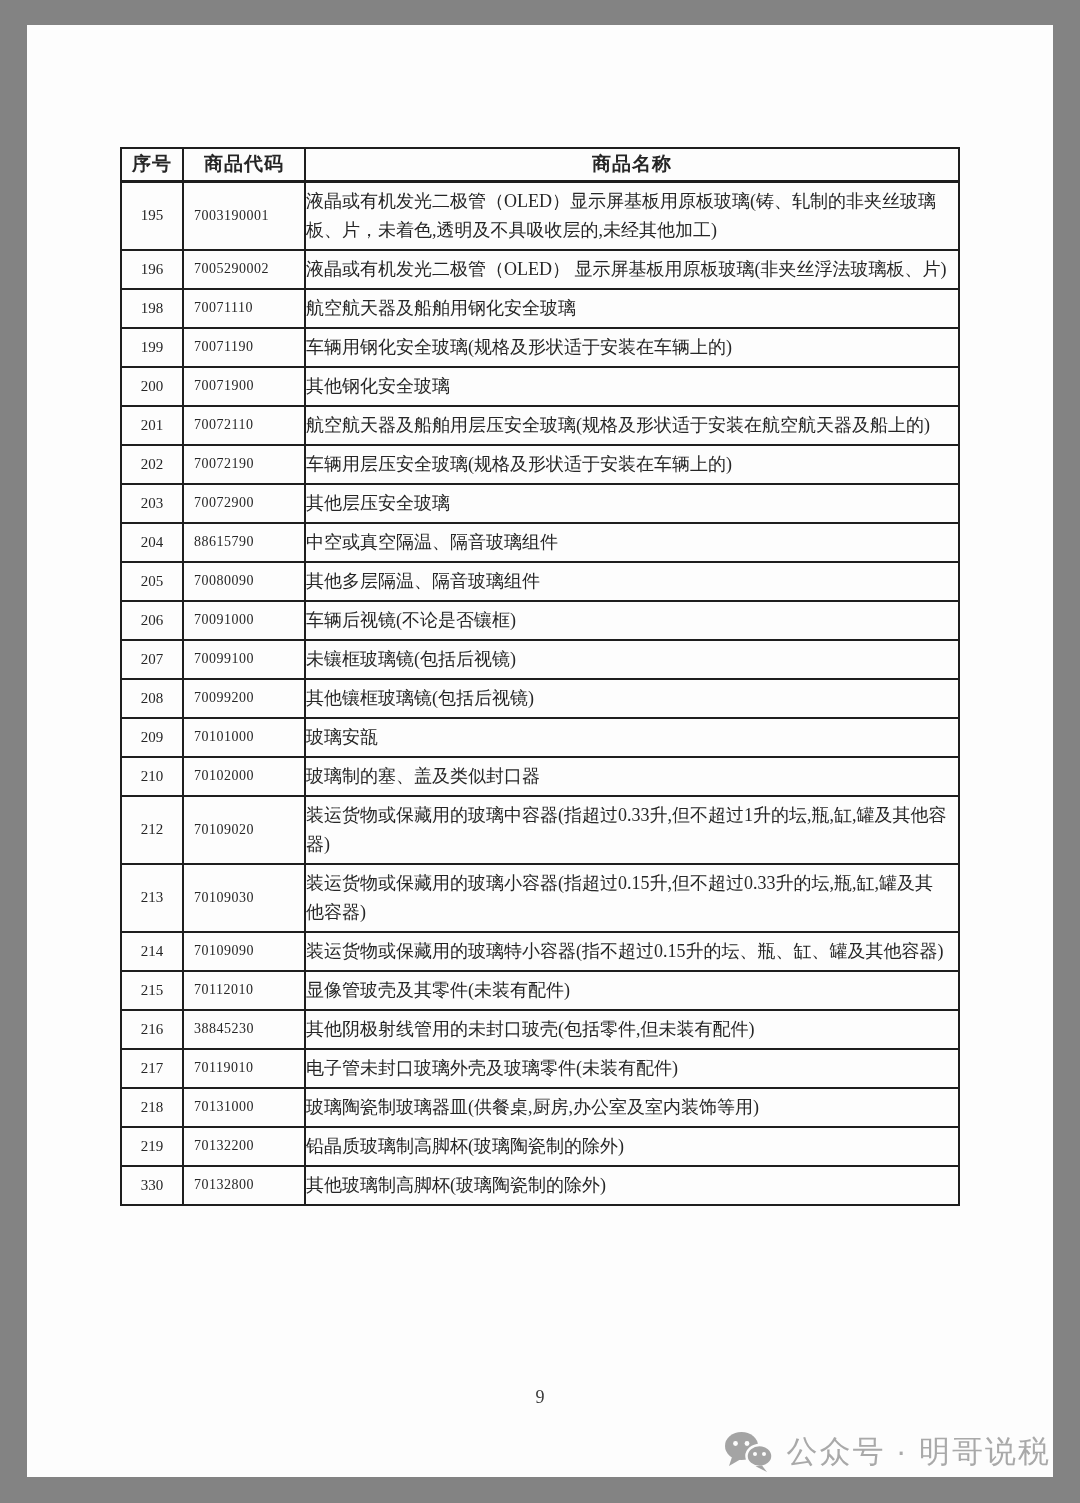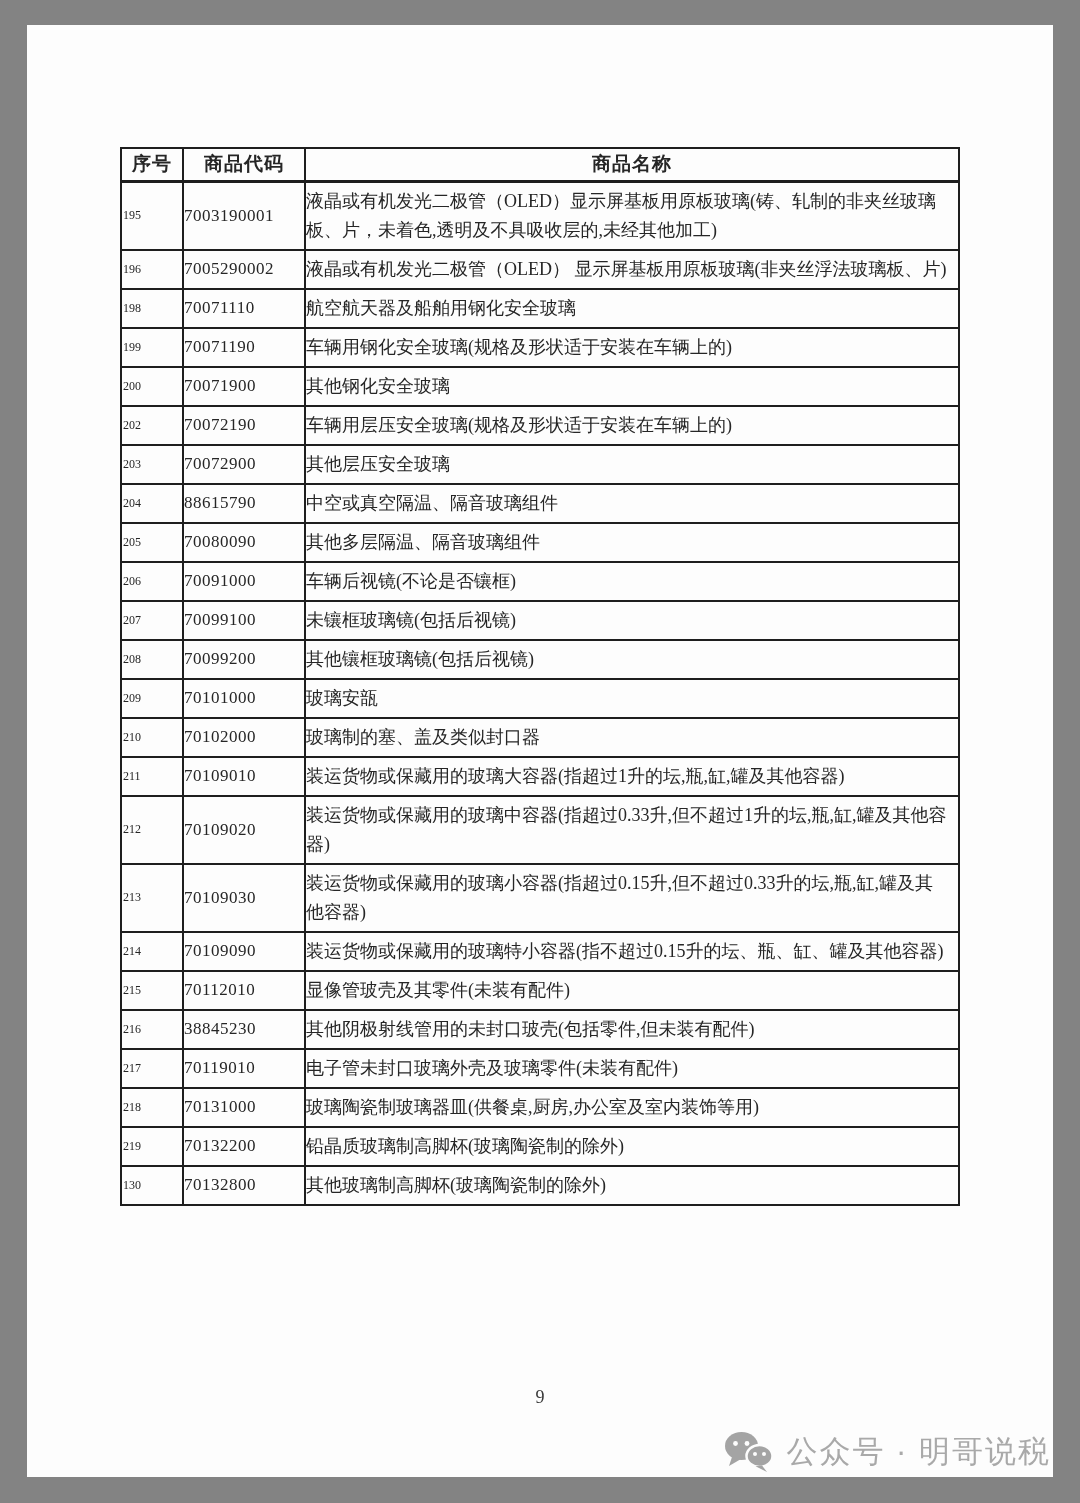--- a/index.html
+++ b/index.html
@@ -51,27 +51,28 @@
     font-size: 19px;
     font-weight: bold;
     text-align: center;
     border-bottom-width: 3px;
     letter-spacing: 1px;
   }
   col.c-no   { width: 62px; }
   col.c-code { width: 122px; }
   col.c-name { width: 654px; }
   td.cell-no {
-    font-size: 12px;
+    text-align: center;
+    font-size: 15px;
     height: 34px;
     margin-left: 10px;
   }
   td.cell-code {
-    font-size: 17px;
-    padding-left: 0;
+    font-size: 14px;
+    padding-left: 10px;
     letter-spacing: 0.5px;
   }
   td.cell-name {
     font-size: 18px;
     line-height: 29px;
     padding: 4px 10px 4px 0;
     text-align: left;
   }
   .page-number {
     position: absolute;
@@ -142,20 +143,25 @@
     <td class="cell-no">199</td>
     <td class="cell-code">70071190</td>
     <td class="cell-name">车辆用钢化安全玻璃(规格及形状适于安装在车辆上的)</td>
   </tr>
             <tr>
     <td class="cell-no">200</td>
     <td class="cell-code">70071900</td>
     <td class="cell-name">其他钢化安全玻璃</td>
   </tr>
             <tr>
+    <td class="cell-no">201</td>
+    <td class="cell-code">70072110</td>
+    <td class="cell-name">航空航天器及船舶用层压安全玻璃(规格及形状适于安装在航空航天器及船上的)</td>
+  </tr>
+            <tr>
     <td class="cell-no">202</td>
     <td class="cell-code">70072190</td>
     <td class="cell-name">车辆用层压安全玻璃(规格及形状适于安装在车辆上的)</td>
   </tr>
             <tr>
     <td class="cell-no">203</td>
     <td class="cell-code">70072900</td>
     <td class="cell-name">其他层压安全玻璃</td>
   </tr>
             <tr>
@@ -187,25 +193,20 @@
     <td class="cell-no">209</td>
     <td class="cell-code">70101000</td>
     <td class="cell-name">玻璃安瓿</td>
   </tr>
             <tr>
     <td class="cell-no">210</td>
     <td class="cell-code">70102000</td>
     <td class="cell-name">玻璃制的塞、盖及类似封口器</td>
   </tr>
             <tr>
-    <td class="cell-no">211</td>
-    <td class="cell-code">70109010</td>
-    <td class="cell-name">装运货物或保藏用的玻璃大容器(指超过1升的坛,瓶,缸,罐及其他容器)</td>
-  </tr>
-            <tr>
     <td class="cell-no">212</td>
     <td class="cell-code">70109020</td>
     <td class="cell-name">装运货物或保藏用的玻璃中容器(指超过0.33升,但不超过1升的坛,瓶,缸,罐及其他容器)</td>
   </tr>
             <tr>
     <td class="cell-no">213</td>
     <td class="cell-code">70109030</td>
     <td class="cell-name">装运货物或保藏用的玻璃小容器(指超过0.15升,但不超过0.33升的坛,瓶,缸,罐及其他容器)</td>
   </tr>
             <tr>
@@ -232,21 +233,21 @@
     <td class="cell-no">218</td>
     <td class="cell-code">70131000</td>
     <td class="cell-name">玻璃陶瓷制玻璃器皿(供餐桌,厨房,办公室及室内装饰等用)</td>
   </tr>
             <tr>
     <td class="cell-no">219</td>
     <td class="cell-code">70132200</td>
     <td class="cell-name">铅晶质玻璃制高脚杯(玻璃陶瓷制的除外)</td>
   </tr>
             <tr>
-    <td class="cell-no">130</td>
+    <td class="cell-no">330</td>
     <td class="cell-code">70132800</td>
     <td class="cell-name">其他玻璃制高脚杯(玻璃陶瓷制的除外)</td>
   </tr>
           </tbody>
       </table>
     </div>
 
     <div class="page-number">9</div>
 
     <div class="watermark">

